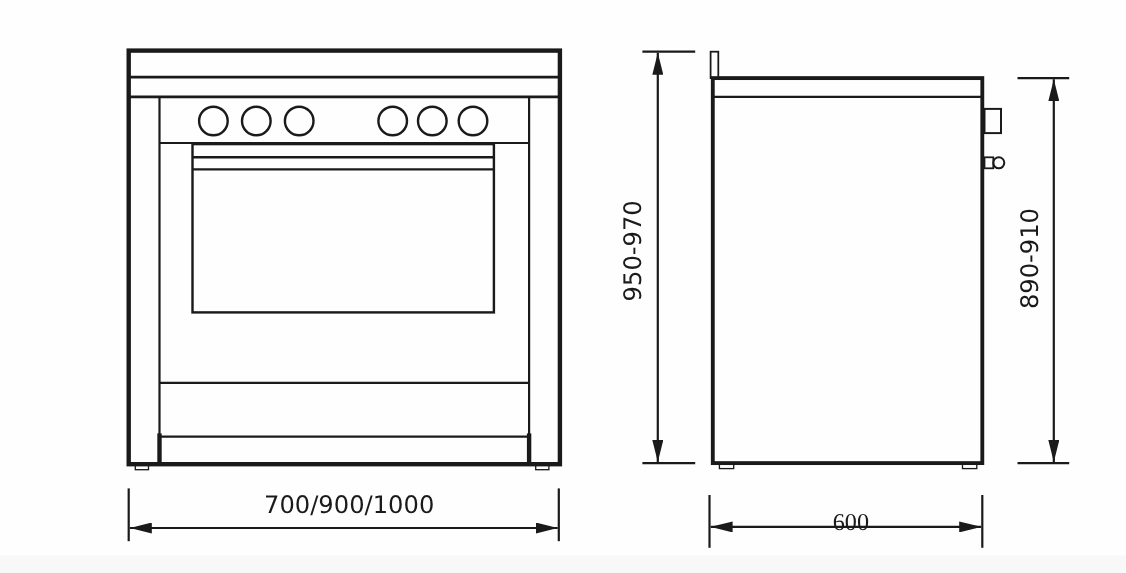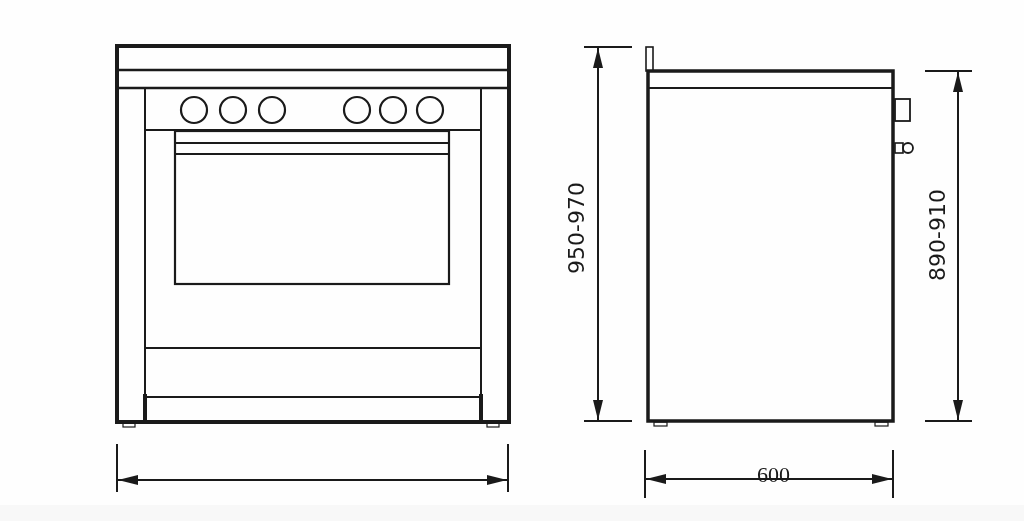--- a/index.html
+++ b/index.html
@@ -99,19 +99,20 @@
       </g>
 
       <g>
         <line x1="645" y1="450" x2="645" y2="498" class="ln" stroke-width="2"></line>
         <line x1="893" y1="450" x2="893" y2="498" class="ln" stroke-width="2"></line>
         <line x1="646" y1="479" x2="892" y2="479" class="ln" stroke-width="2" marker-start="url(#arr)" marker-end="url(#arr)"></line>
       </g>
     </g>
   </svg>
 
+  <div class="dim-label" style="left:240px; top:449px;">700/900/1000</div>
 
   <div class="dim-label" style="left:757px; top:464px;font-family:Liberation Serif, serif;">600</div>
 
   <div class="dim-label vertical" style="left:532px; top:218px; width:90px; text-align:center;">950-970</div>
 
   <div class="dim-label vertical" style="left:893px; top:225px; width:90px; text-align:center;">890-910</div>
 </div>
 
 </body></html>

